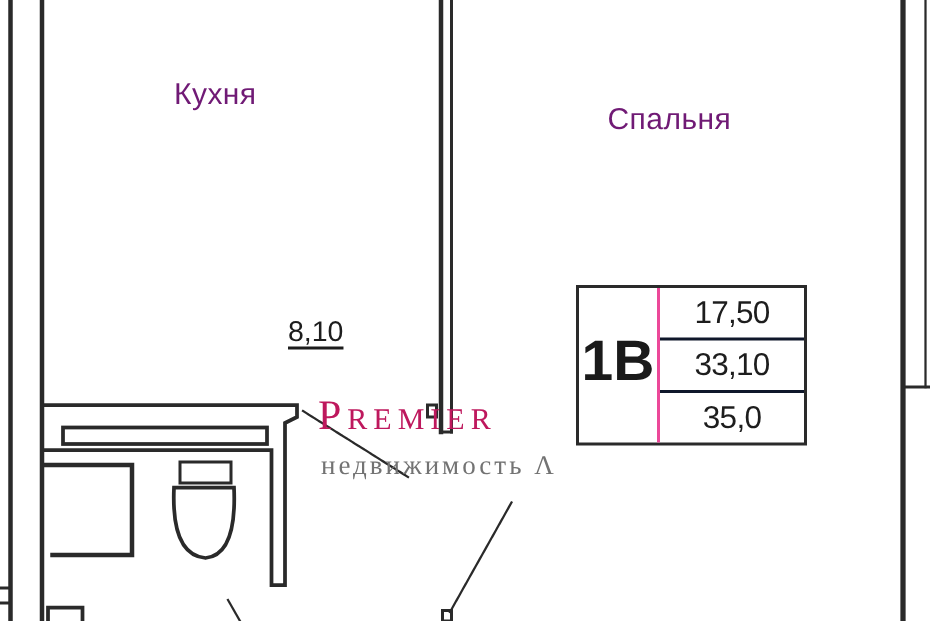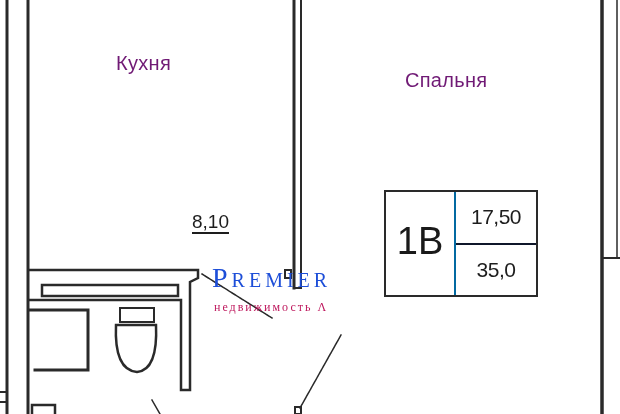--- a/index.html
+++ b/index.html
@@ -2,26 +2,26 @@
 <html><head>
 <meta charset="utf-8">
 <style>
   html, body { margin:0; padding:0; }
   body { width:620px; height:414px; background:#ffffff; position:relative; overflow:hidden;
          font-family:"Liberation Sans", sans-serif; color:#1a1a1a; }
   svg.plan { position:absolute; left:0; top:0; width:620px; height:414px; }
   .room-label { position:absolute; font-size:20px; color:#701a75; letter-spacing:0.3px; }
   .area-label { position:absolute; font-size:19px; color:#1d1d1d; text-decoration:underline; text-underline-offset:4px; text-decoration-thickness:2px; }
   .apt-box { position:absolute; left:384px; top:190px; width:154px; height:107px; border:2px solid #2a2a2a; box-sizing:border-box; background:#fff; display:flex; }
-  .apt-type { width:70px; border-right:2px solid #0369a1; display:flex; align-items:center; justify-content:center; font-size:38px; color:#1a1a1a; box-sizing:border-box; padding-bottom:4px; }
+  .apt-type { width:54px; border-right:2px solid #ec4899; display:flex; align-items:center; justify-content:center; font-size:38px; color:#1a1a1a; box-sizing:border-box; padding-bottom:4px;font-weight:bold; }
   .apt-areas { flex:1; display:flex; flex-direction:column; }
   .apt-cell { flex:1; display:flex; align-items:center; justify-content:center; font-size:21px; color:#1d1d1d; border-bottom:2px solid #0f172a; letter-spacing:-0.5px; }
   .apt-cell:last-child { border-bottom:none;text-align:center; }
-  .watermark { position:absolute; left:212px; top:262px; color:#1d4ed8; font-family:"Liberation Serif", serif; font-size:28px; letter-spacing:4px; font-variant:small-caps; }
-  .watermark-sub { position:absolute; left:214px; top:300px; color:#be185d; font-family:"Liberation Serif", serif; font-size:12px; letter-spacing:2px; }
+  .watermark { position:absolute; left:212px; top:262px; color:#be185d; font-family:"Liberation Serif", serif; font-size:28px; letter-spacing:4px; font-variant:small-caps; }
+  .watermark-sub { position:absolute; left:214px; top:300px; color:#737373; font-family:"Liberation Serif", serif; font-size:18px; letter-spacing:2px; }
 </style>
 </head>
 <body>
 
 <svg class="plan" viewBox="0 0 620 414" xmlns="http://www.w3.org/2000/svg">
   <g stroke="#2a2a2a" fill="none" stroke-linecap="square">
 
     <line x1="7" y1="0" x2="7" y2="414" stroke-width="3"></line>
     <line x1="28" y1="0" x2="28" y2="414" stroke-width="3"></line>
 
@@ -57,15 +57,16 @@
 <div class="watermark-sub">недвижимость Λ</div>
 
 <div class="room-label" style="left:116px; top:52px;">Кухня</div>
 <div class="room-label" style="left:405px; top:69px;">Спальня</div>
 <div class="area-label" style="left:192px; top:211px;">8,10</div>
 
 <div class="apt-box">
   <div class="apt-type">1В</div>
   <div class="apt-areas">
     <div class="apt-cell">17,50</div>
+    <div class="apt-cell">33,10</div>
     <div class="apt-cell">35,0</div>
   </div>
 </div>
 
 </body></html>

